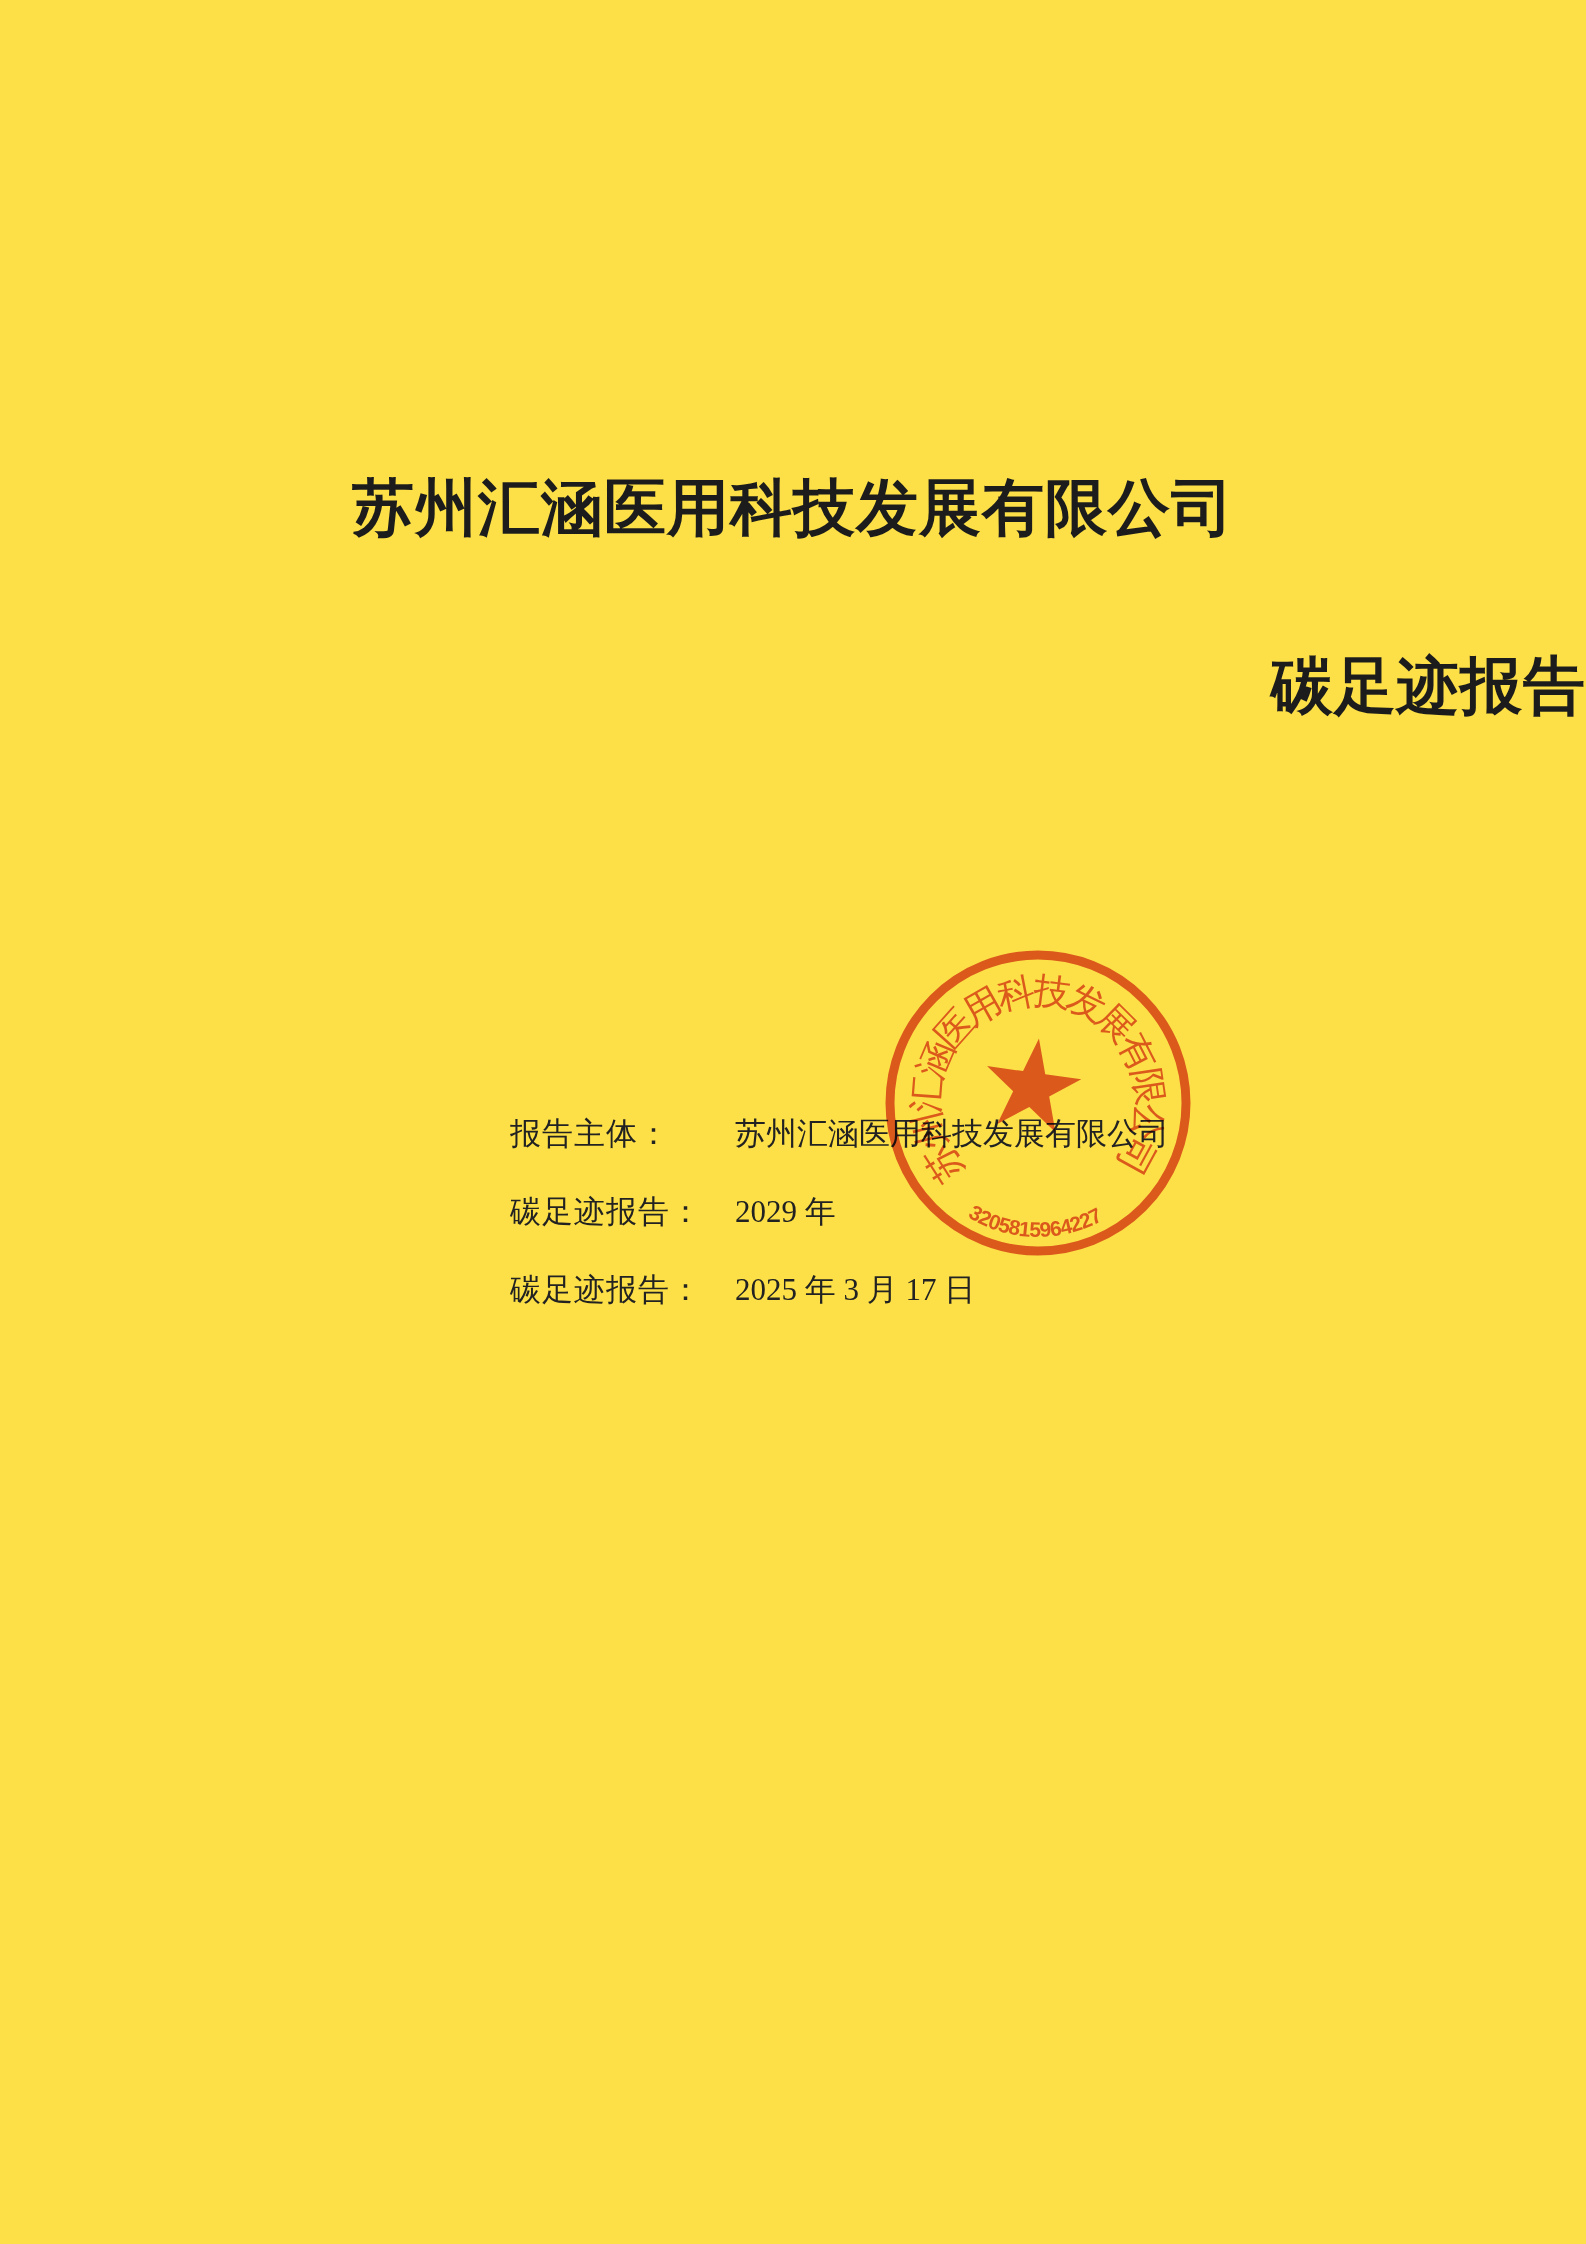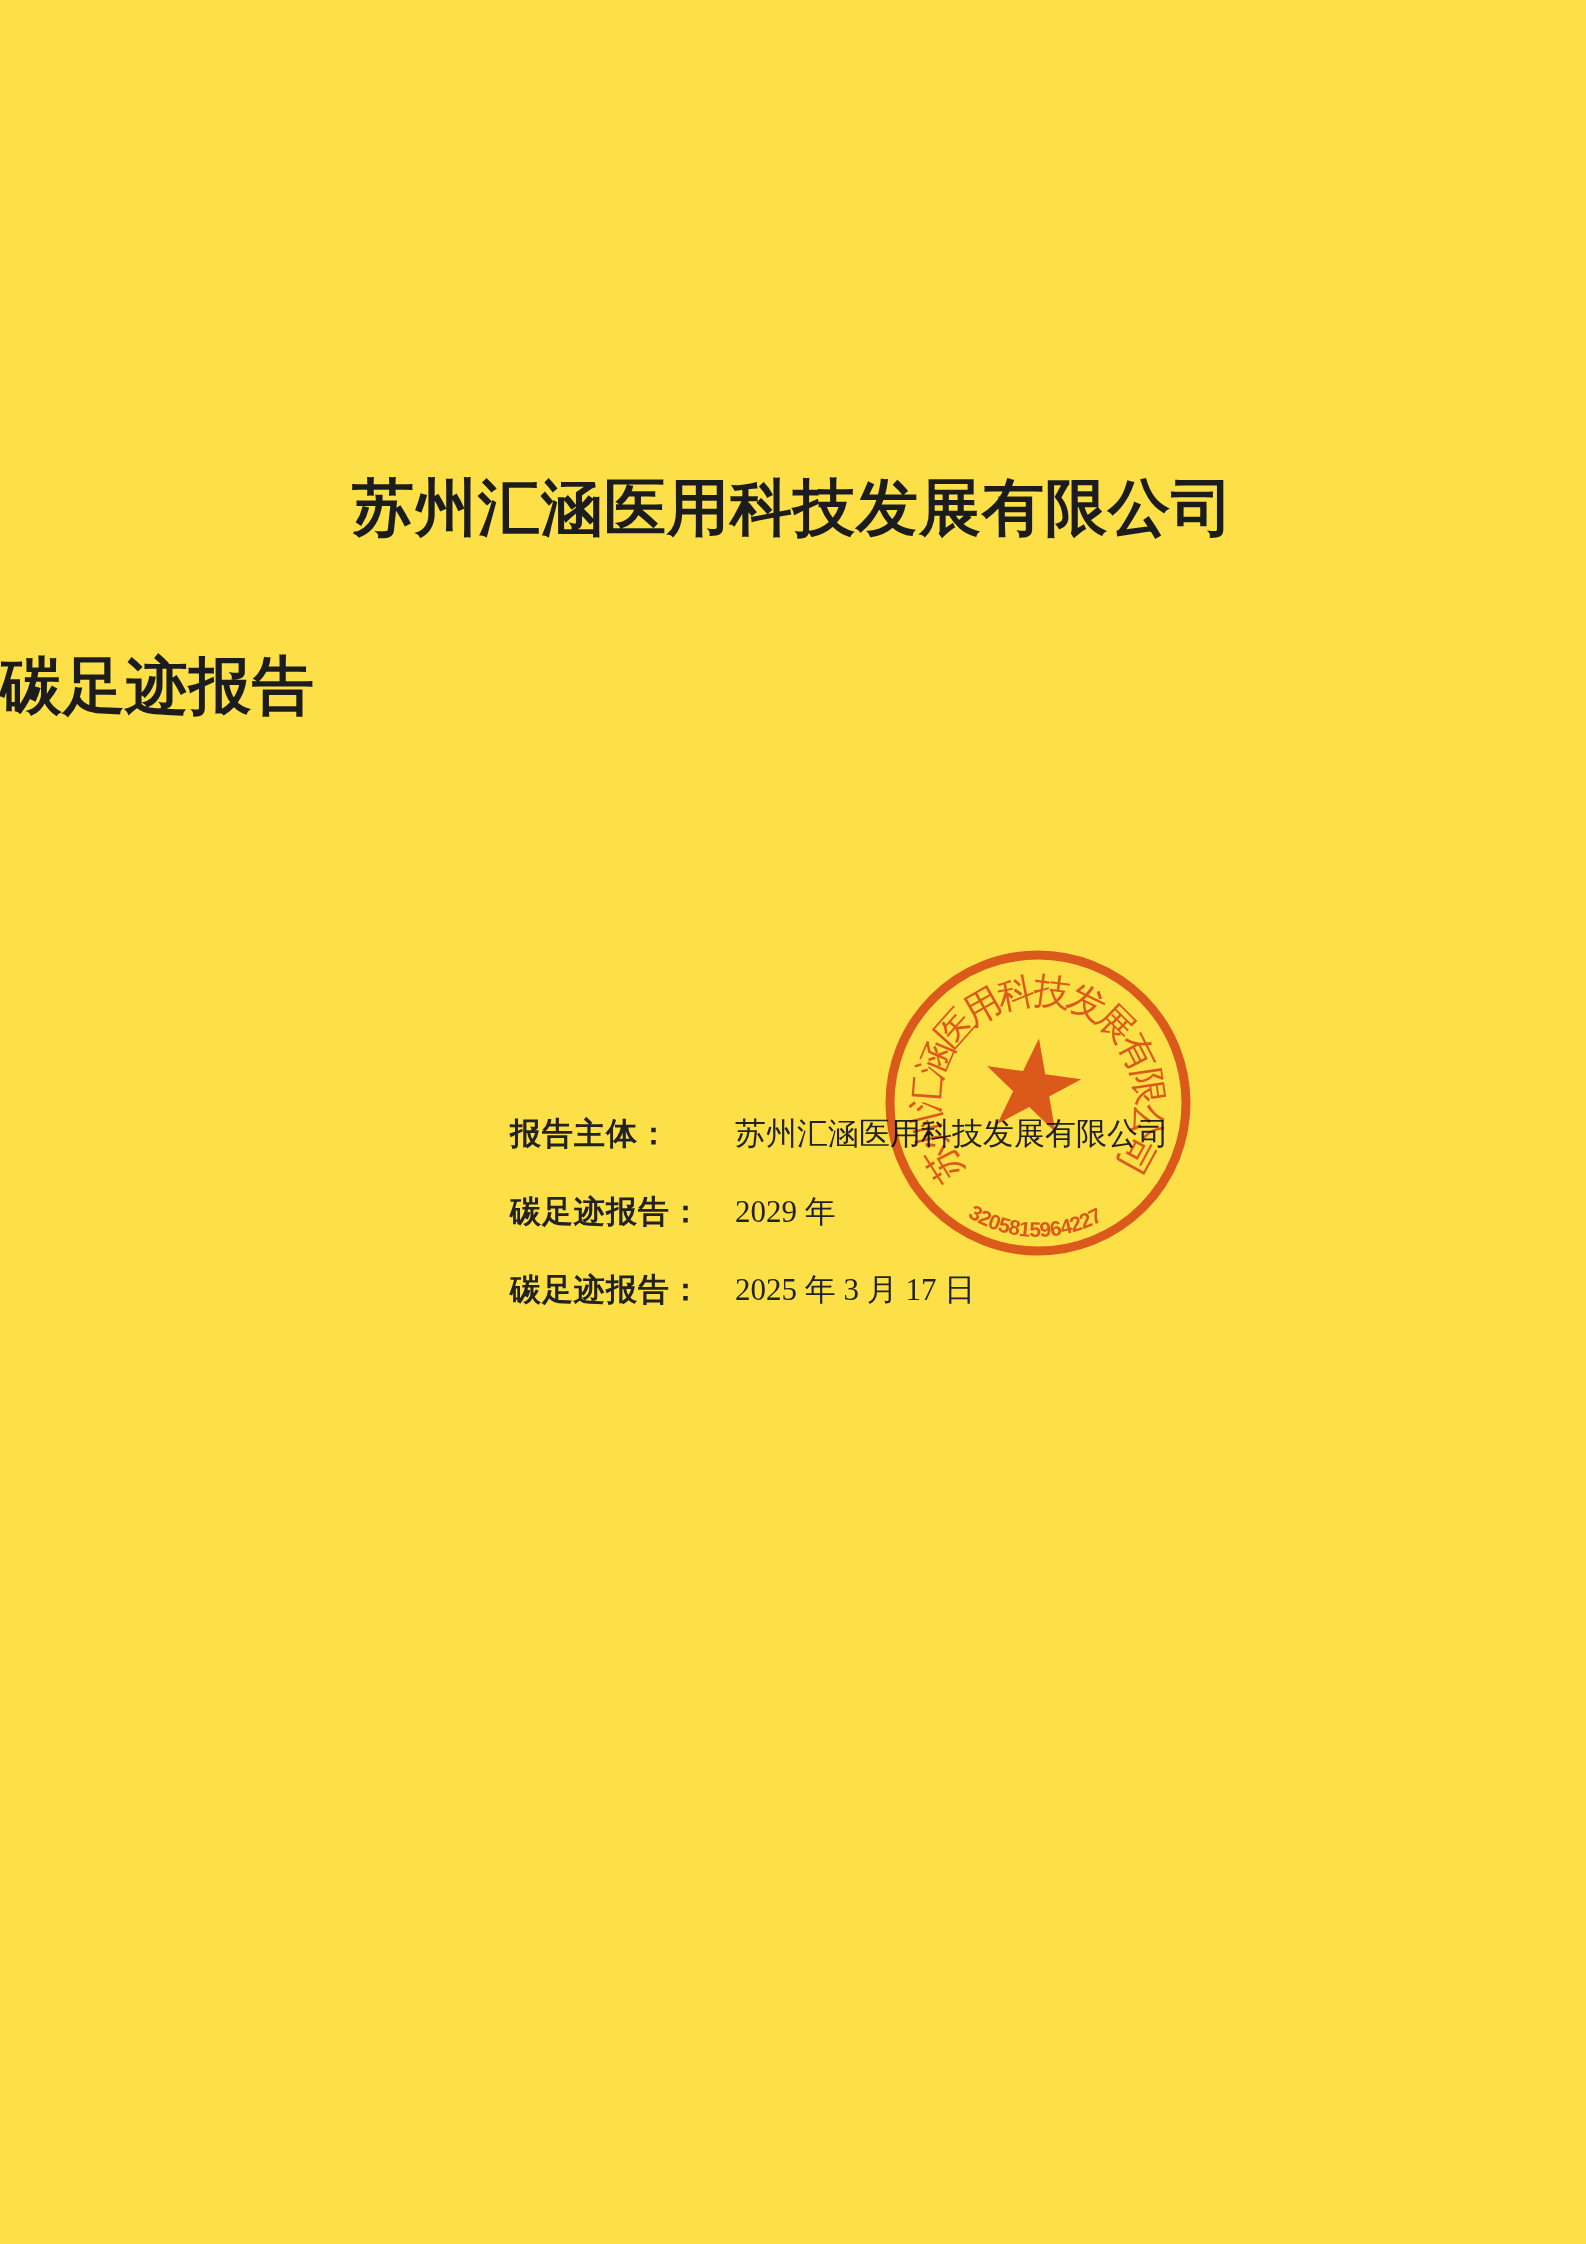--- a/index.html
+++ b/index.html
@@ -20,36 +20,36 @@
     font-size:62px;
     font-weight:600;
     letter-spacing:1px;
     color:#1c1c1c;
     white-space:nowrap;
   }
   .doc-subtitle {
     position:absolute;
     left:0; top:644px;
     width:1586px;
-    text-align:left;
+    text-align:right;
     font-size:62px;
     font-weight:600;
     letter-spacing:1px;
     color:#1c1c1c;
     white-space:nowrap;
   }
   .info-block { position:absolute; left:510px; top:1114px; }
   .info-row {
     height:78px;
     font-size:31px;
     line-height:40px;
     white-space:nowrap;
     color:#222;
   }
-  .info-label { display:inline-block; width:225px; letter-spacing:1px;font-weight:bold; }
+  .info-label { display:inline-block; width:225px; letter-spacing:1px; }
   .info-value { display:inline-block; }
   .seal {
     position:absolute; left:0; top:0;
     width:1586px; height:2244px;
     pointer-events:none;
     mix-blend-mode:multiply;
     opacity:0.88;
   }
   .seal-ring-text {
     font-size:37px;

